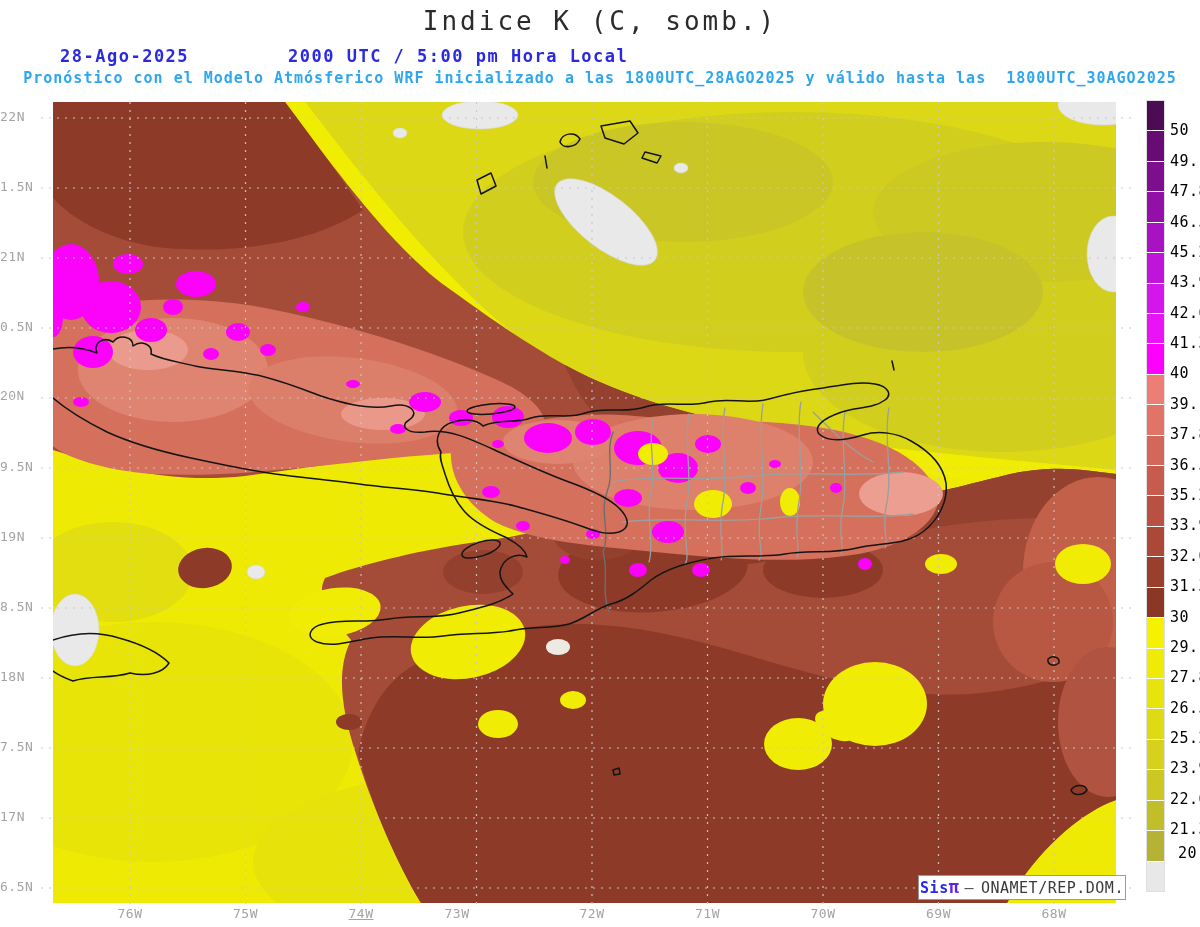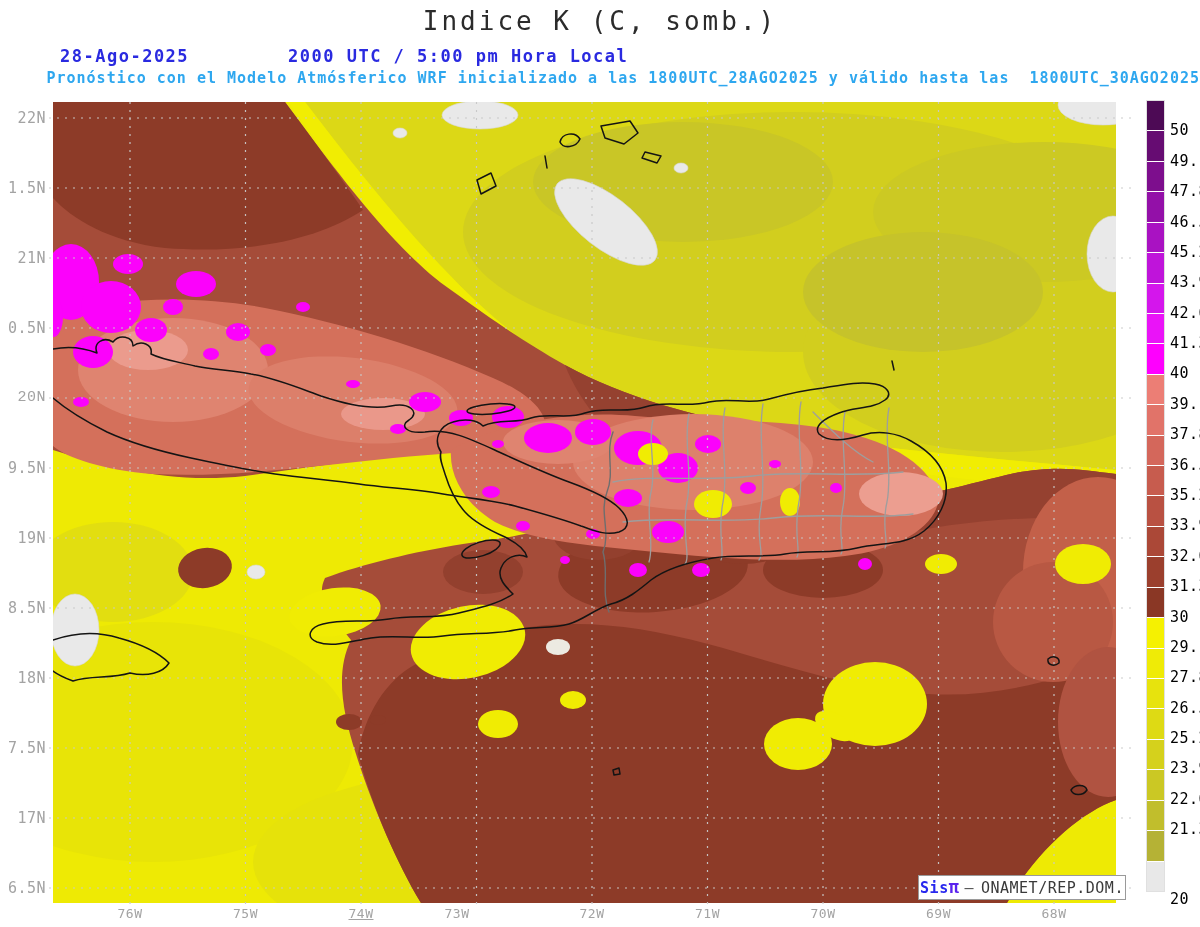--- a/index.html
+++ b/index.html
@@ -2,23 +2,23 @@
 <html><head>
 <meta charset="utf-8">
 <style>
   html,body{margin:0;padding:0;}
   body{width:1200px;height:927px;background:#ffffff;font-family:"DejaVu Sans Mono",monospace;overflow:hidden;}
   .page{position:relative;width:1200px;height:649px;background:#fff;}
   .title{position:absolute;top:6px;left:0;width:1200px;text-align:center;font-size:26px;letter-spacing:3px;color:#2b2b2b;font-weight:400;}
   .hdr-blue{position:absolute;top:46px;font-size:17px;letter-spacing:1.5px;color:#2a2ae0;font-weight:bold;}
   .hdr-date{left:60px;}
   .hdr-time{left:288px;}
-  .forecast{position:absolute;top:69px;left:0;width:1200px;text-align:right;font-size:15px;letter-spacing:1px;color:#2ea7ef;font-weight:bold;white-space:pre;}
+  .forecast{position:absolute;top:69px;left:0;width:1200px;text-align:center;font-size:15px;letter-spacing:1px;color:#2ea7ef;font-weight:bold;white-space:pre;}
   .map-wrap{position:absolute;left:39px;top:102px;width:1099px;height:810px;}
-  .lat-label{position:absolute;left:0;width:38px;text-align:right;font-size:15px;color:#a3a3a3;letter-spacing:.5px;margin-left:8px;}
+  .lat-label{position:absolute;left:0;width:38px;text-align:left;font-size:13px;color:#a3a3a3;letter-spacing:.5px;}
   .lon-label{position:absolute;width:44px;text-align:center;font-size:13px;color:#a3a3a3;letter-spacing:.5px;top:906px;}
   .cbar{position:absolute;left:1146px;top:100px;width:17px;height:790px;display:flex;flex-direction:column;border:1px solid #e0e0e0;}
   .cbar-seg{flex:1;border-bottom:1px solid #fff;}
   .cbar-seg:last-child{border-bottom:none;}
   .cbar-label{position:absolute;left:1170px;font-size:15px;color:#000000;letter-spacing:.5px;}
   .watermark{position:absolute;left:918px;top:875px;width:206px;height:23px;background:#fff;border:1px solid #9a9a9a;display:flex;align-items:center;justify-content:center;font-size:15px;color:#3a3a3a;letter-spacing:.5px;z-index:5;}
   .wm-brand{color:#2929ee;font-weight:bold;}
   .wm-pi{color:#5a22ee;font-weight:bold;font-size:17px;line-height:1;}
   .wm-org{color:#3a3a3a;margin-left:7px;}
   .wm-dash{color:#555;margin-left:5px;}
@@ -291,21 +291,21 @@
       <div class="cbar-label" style="top: 546.769px;">32.6</div>
       <div class="cbar-label" style="top: 577.154px;">31.3</div>
       <div class="cbar-label" style="top: 607.538px;">30</div>
       <div class="cbar-label" style="top: 637.923px;">29.1</div>
       <div class="cbar-label" style="top: 668.308px;">27.8</div>
       <div class="cbar-label" style="top: 698.692px;">26.5</div>
       <div class="cbar-label" style="top: 729.077px;">25.2</div>
       <div class="cbar-label" style="top: 759.462px;">23.9</div>
       <div class="cbar-label" style="top: 789.846px;">22.6</div>
       <div class="cbar-label" style="top: 820.231px;">21.3</div>
-      <div class="cbar-label" style="top: 890px;">20</div>
+      <div class="cbar-label" style="top: 844px; margin-left: 8px;">20</div>
     </div>
 
   <div class="watermark">
     <span class="wm-brand">Sis</span>
       <span class="wm-pi">π</span>
       <span class="wm-dash">–</span>
       <span class="wm-org">ONAMET/REP.DOM.</span>
   </div>
 
 </div>

